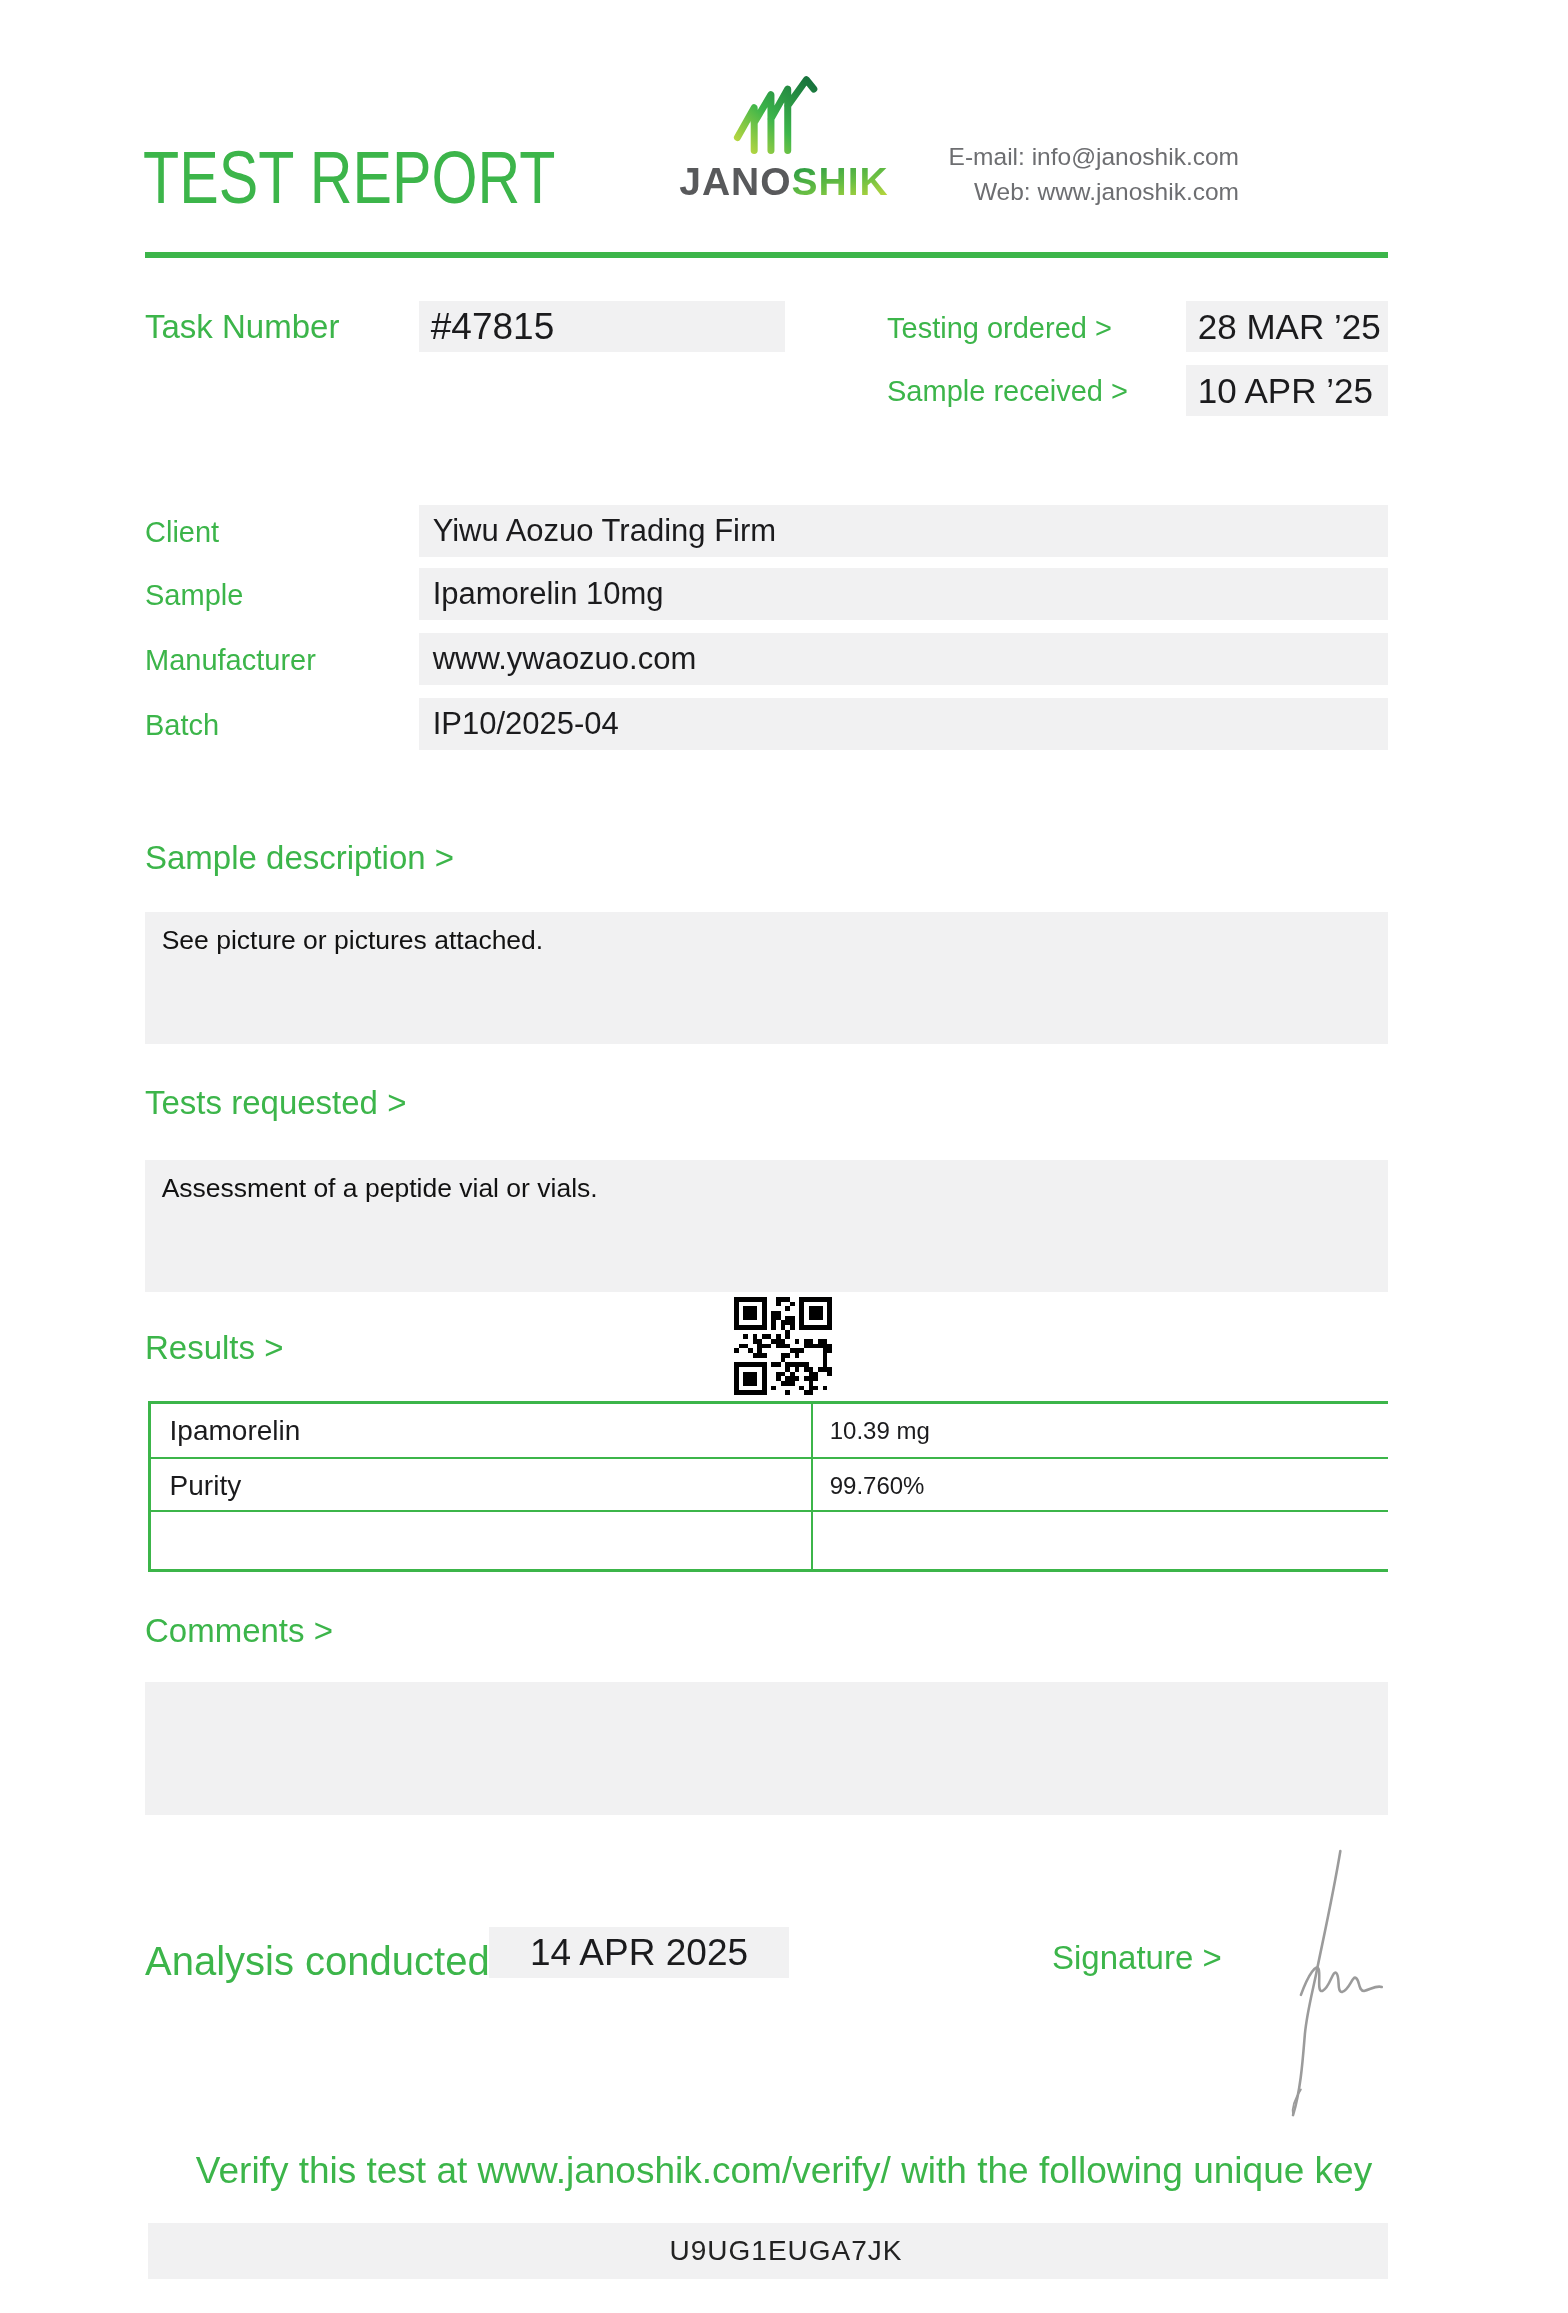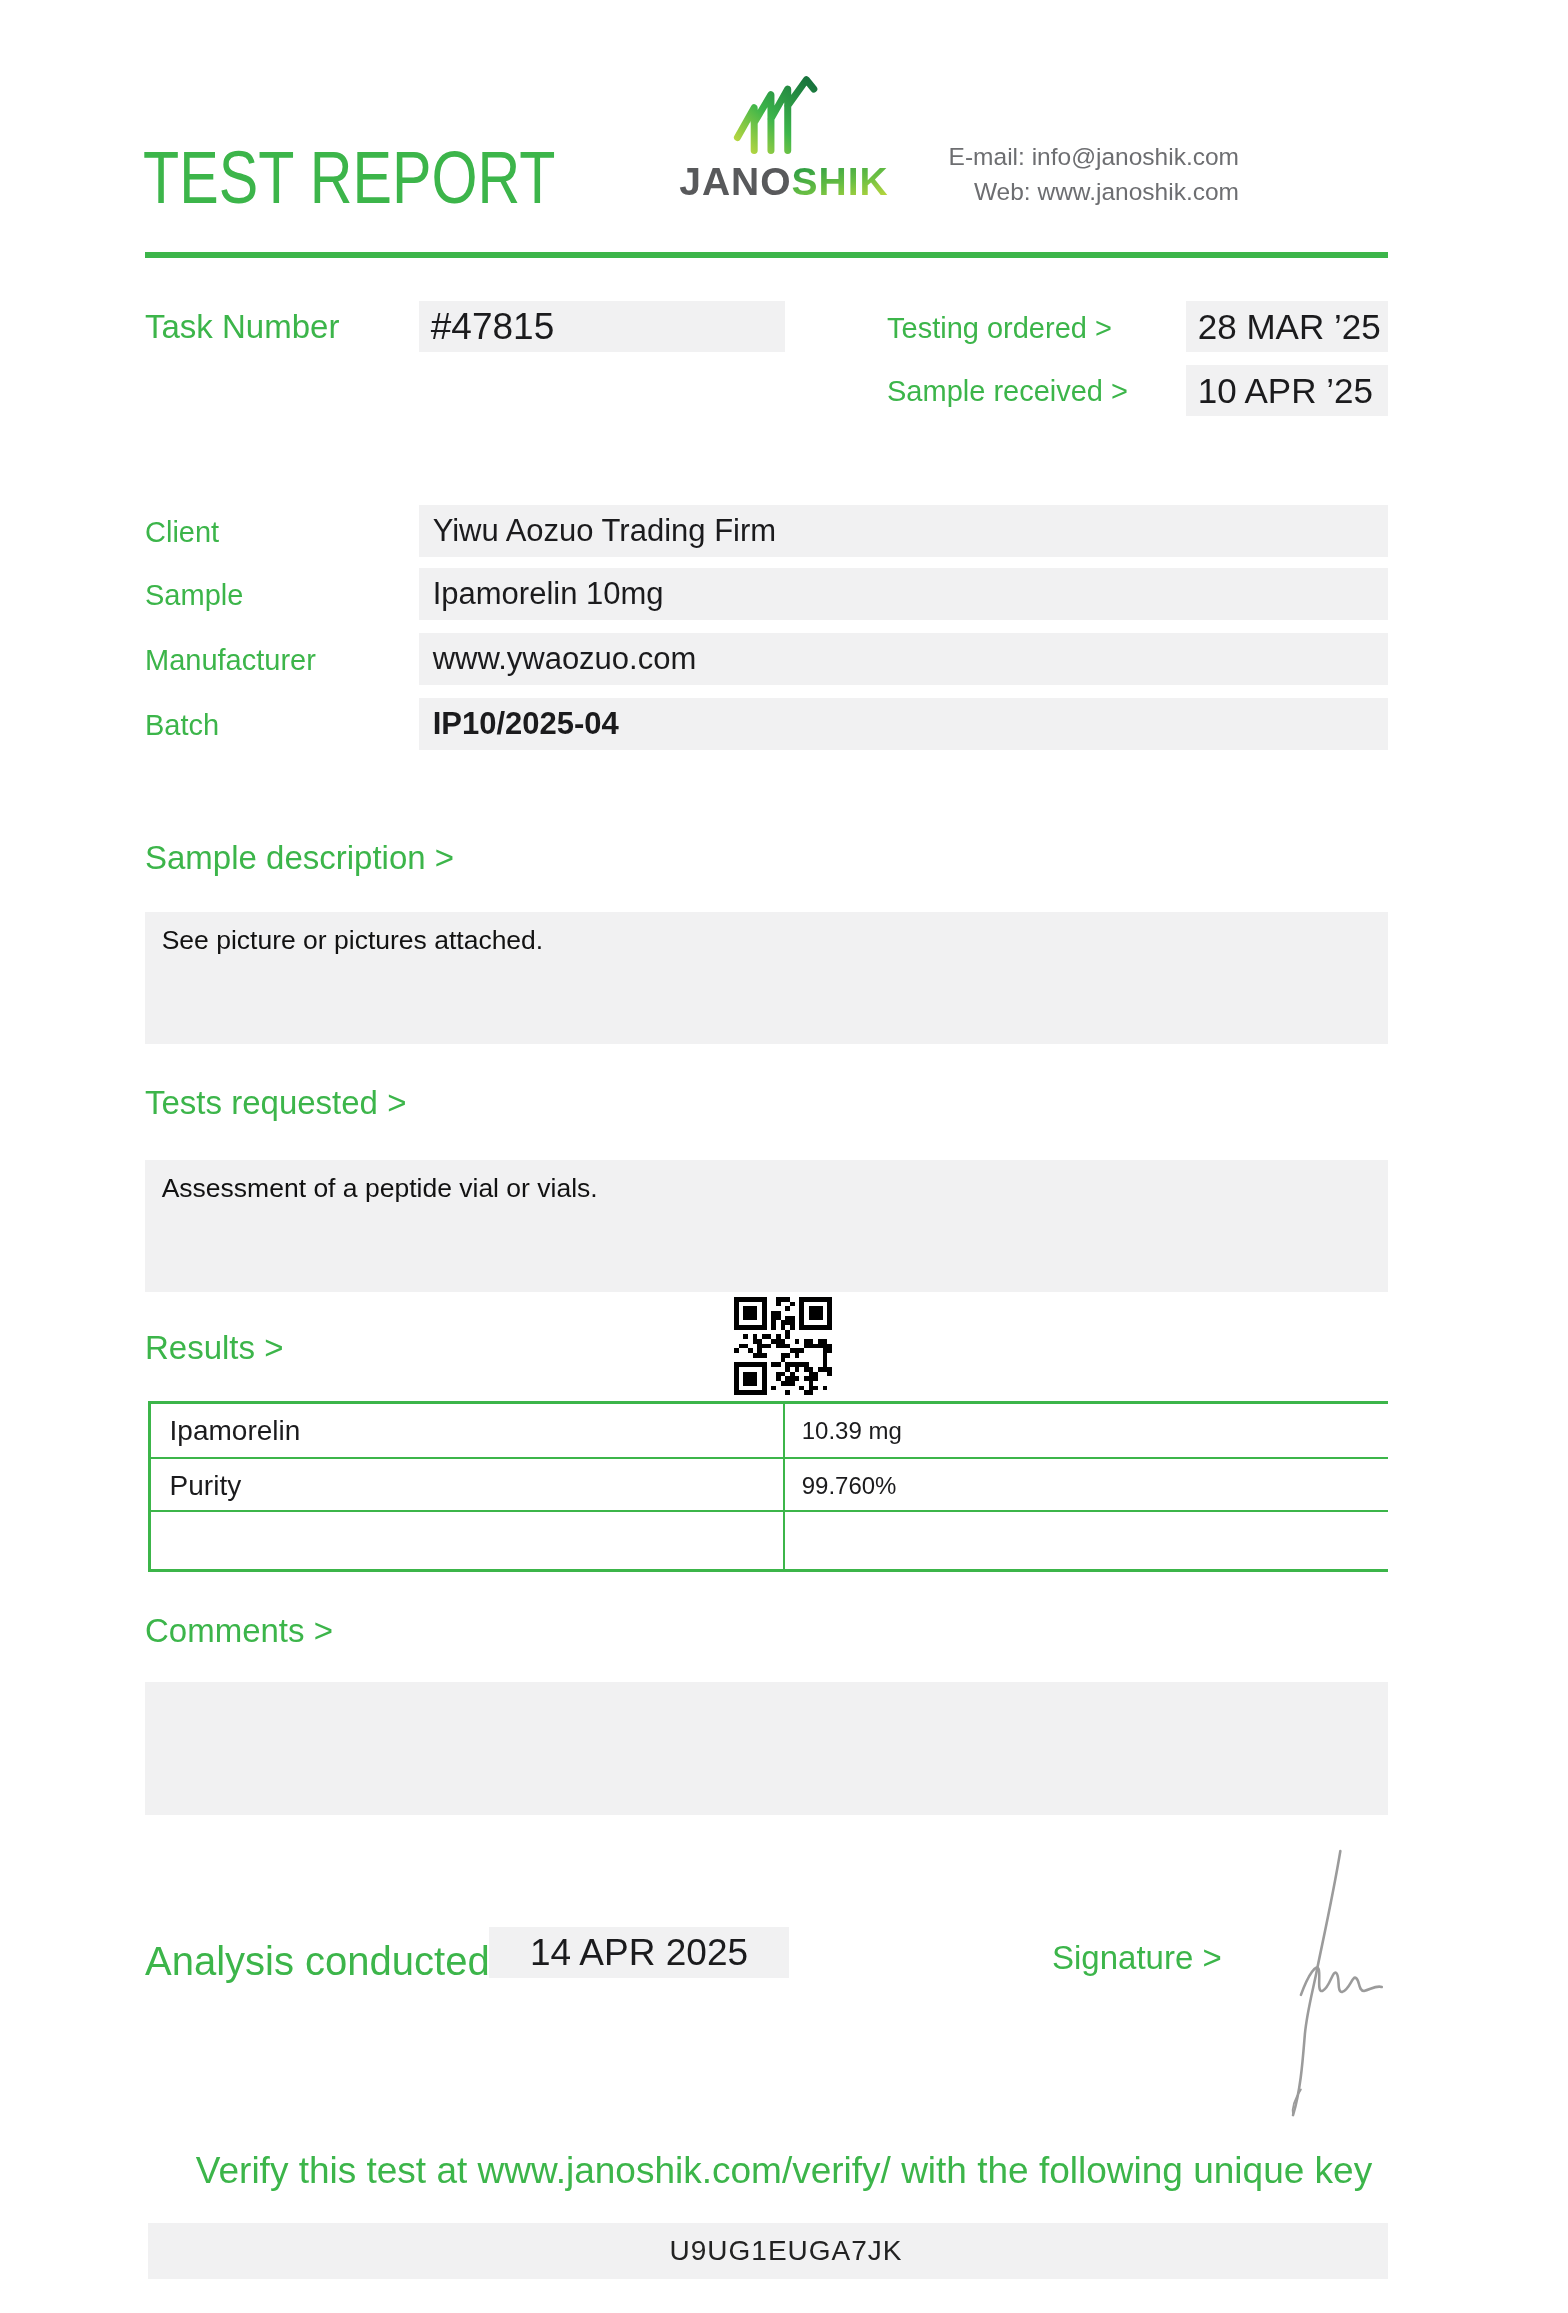--- a/index.html
+++ b/index.html
@@ -65,21 +65,21 @@
 
   
   #qr{position:absolute;left:732px;top:1297px;width:102px;height:98px;}
   #qr svg{width:100%;height:100%;shape-rendering:crispEdges;}
 
   
   #results-table{
     position:absolute;left:148px;top:1401px;width:1273px;
     border:3.9px solid var(--accent);
   }
-  .trow{display:flex;height:53px;}
+  .trow{display:flex;height:53px;gap:28px;}
   .trow + .trow{border-top:2.9px solid var(--accent);}
   .trow:last-child{height:59px;}
   .tcell-name{width:632px;padding-left:18.6px;font-size:28px;line-height:53px;white-space:nowrap;}
   .tcell-value{flex:1;border-left:2.9px solid var(--accent);padding-left:16.7px;font-size:24px;line-height:53px;white-space:nowrap;}
 
   
   #analysis-label{position:absolute;left:145px;top:1939px;font-size:40px;white-space:nowrap;}
   #analysis-box{left:489px;top:1927px;width:300px;height:51px;font-size:37px;line-height:51px;text-align:center;white-space:nowrap;}
   #signature-label{position:absolute;left:1052px;top:1939px;font-size:33px;white-space:nowrap;}
   #signature{position:absolute;left:1272px;top:1847px;width:116px;height:276px;}
@@ -130,21 +130,21 @@
   <div class="field-label green" style="top:516px;">Client</div>
   <div class="field-box graybox" style="top:505px;">Yiwu Aozuo Trading Firm</div>
 
   <div class="field-label green" style="top:579px;">Sample</div>
   <div class="field-box graybox" style="top:568px;">Ipamorelin 10mg</div>
 
   <div class="field-label green" style="top:644px;">Manufacturer</div>
   <div class="field-box graybox" style="top:633px;">www.ywaozuo.com</div>
 
   <div class="field-label green" style="top:709px;">Batch</div>
-  <div class="field-box graybox" style="top:698px;font-weight:bold;">IP10/2025-04</div>
+  <div class="field-box graybox" style="top:698px;">IP10/2025-04</div>
 
   <div class="sec-heading green" style="top:839px;">Sample description &gt;</div>
   <div class="sec-box graybox" style="top:912px;">
     <span>See picture or pictures attached.</span>
   </div>
 
   <div class="sec-heading green" style="top:1084px;">Tests requested &gt;</div>
   <div class="sec-box graybox" style="top:1160px;">
     <span>Assessment of a peptide vial or vials.</span>
   </div>

